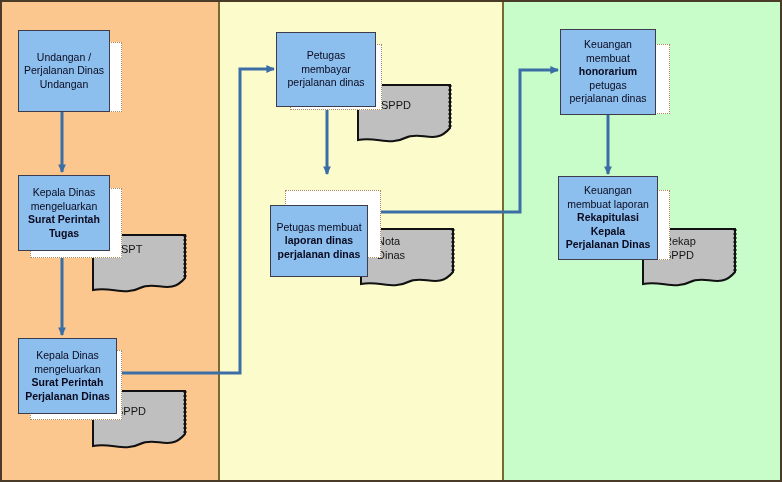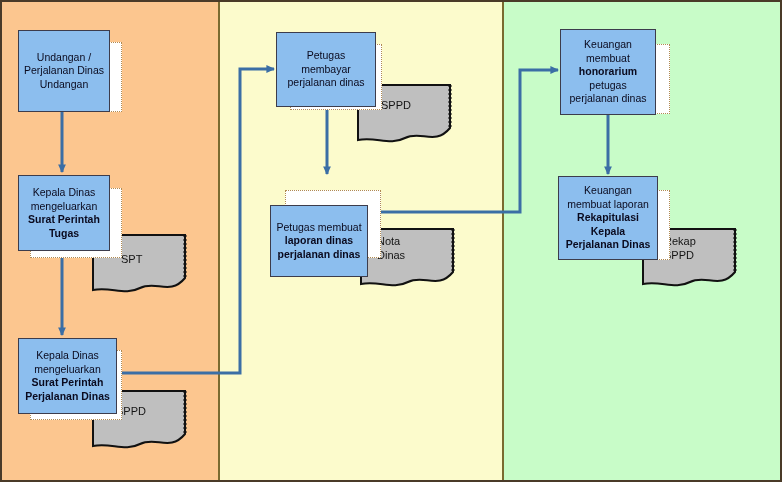--- a/index.html
+++ b/index.html
@@ -88,21 +88,21 @@
     <path d="M366,210 L518,210 L518,68 L556,68" stroke="#3b6ea5" stroke-width="3" fill="none" stroke-linejoin="miter" marker-end="url(#ah)"></path>
 
     <path d="M606,113 L606,172" stroke="#3b6ea5" stroke-width="3" fill="none" marker-end="url(#ah)"></path>
   </svg>
 
   <div class="doc" style="left:90px;top:232px;">
     <svg width="98" height="62" viewBox="0 0 98 62">
       <path d="M1,1 L93,1 L93,44 C78,62 64,46 48,54 C33,62 18,52 1,56 Z" fill="#bfbfbf" stroke="#111111" stroke-width="2"></path>
       <path d="M93,1 L93,44" stroke="#111111" stroke-width="3" stroke-dasharray="2 2"></path>
     </svg>
-    <div class="lbl" style="left:29px;top:18px;">SPT</div>
+    <div class="lbl" style="left:29px;top:8px;">SPT</div>
   </div>
 
   <div class="doc" style="left:90px;top:388px;">
     <svg width="98" height="62" viewBox="0 0 98 62">
       <path d="M1,1 L93,1 L93,44 C78,62 64,46 48,54 C33,62 18,52 1,56 Z" fill="#bfbfbf" stroke="#111111" stroke-width="2"></path>
       <path d="M93,1 L93,44" stroke="#111111" stroke-width="3" stroke-dasharray="2 2"></path>
     </svg>
     <div class="lbl" style="left:24px;top:14px;">SPPD</div>
   </div>
 

